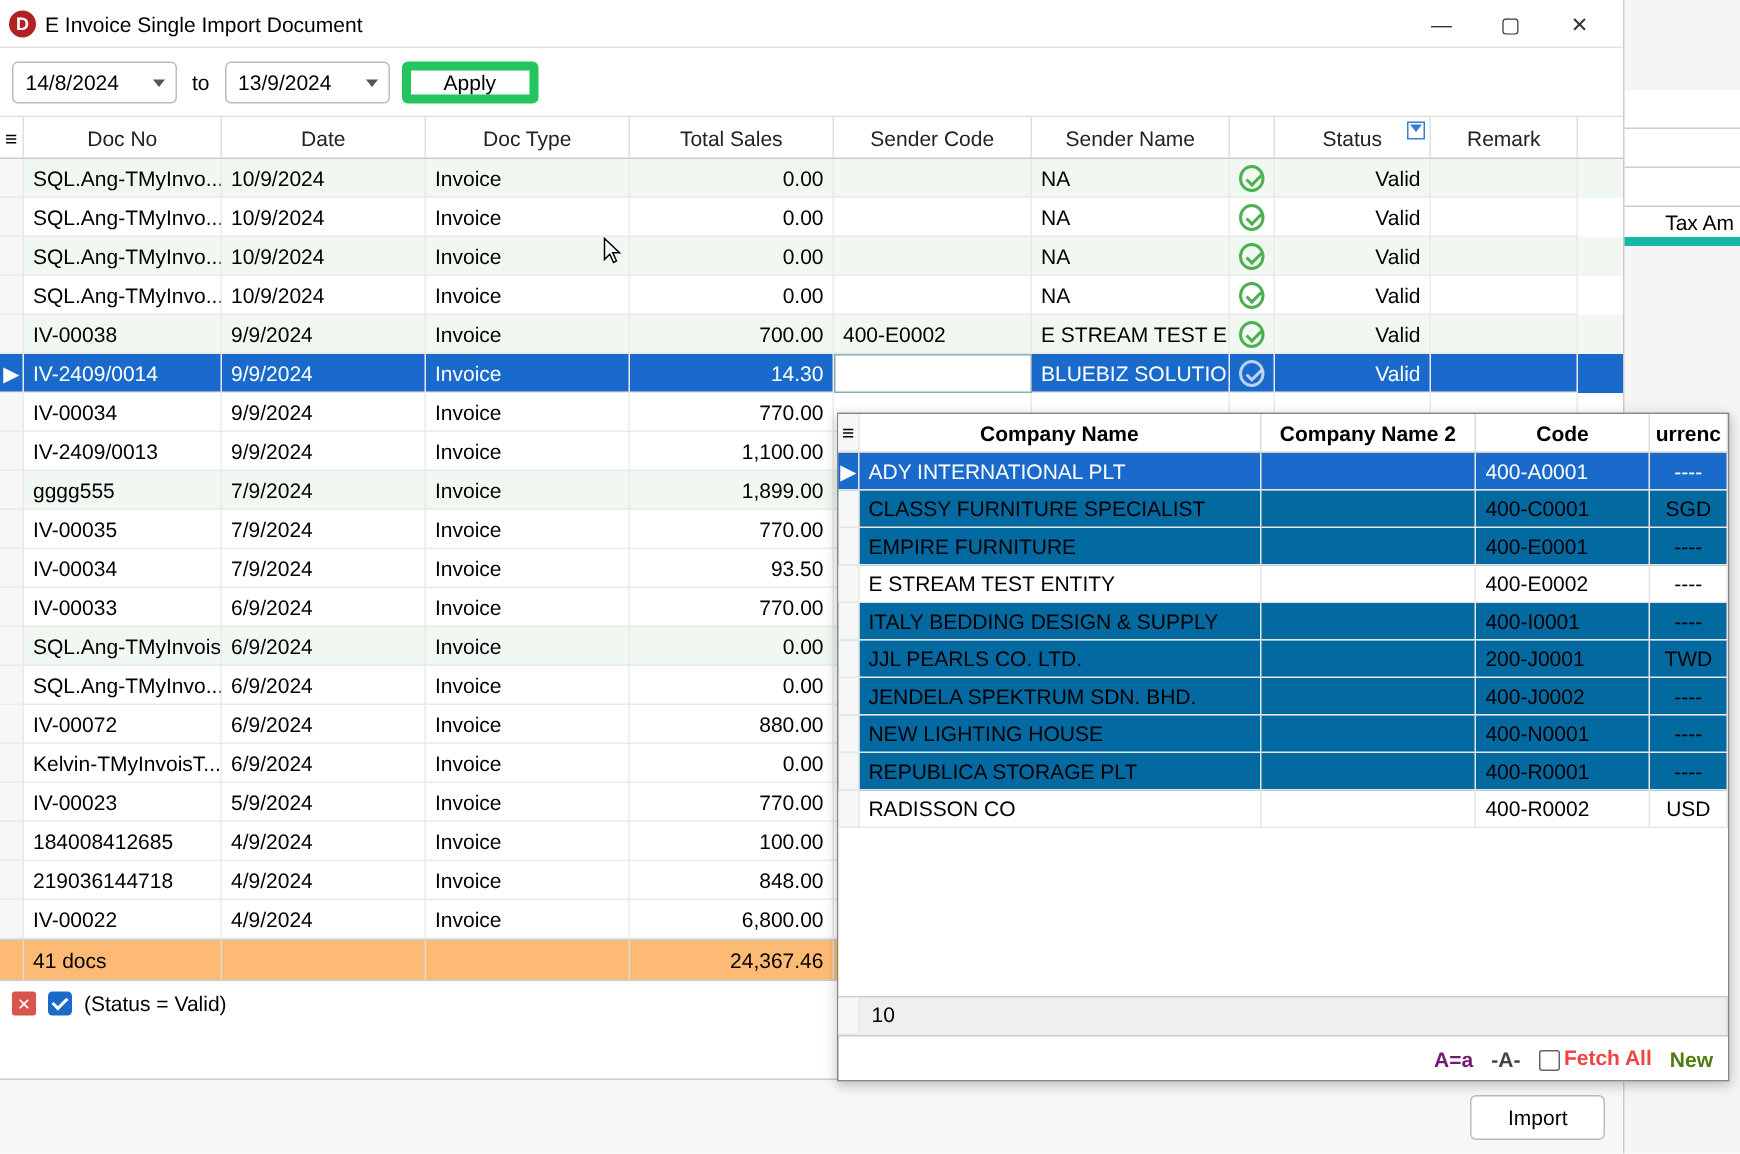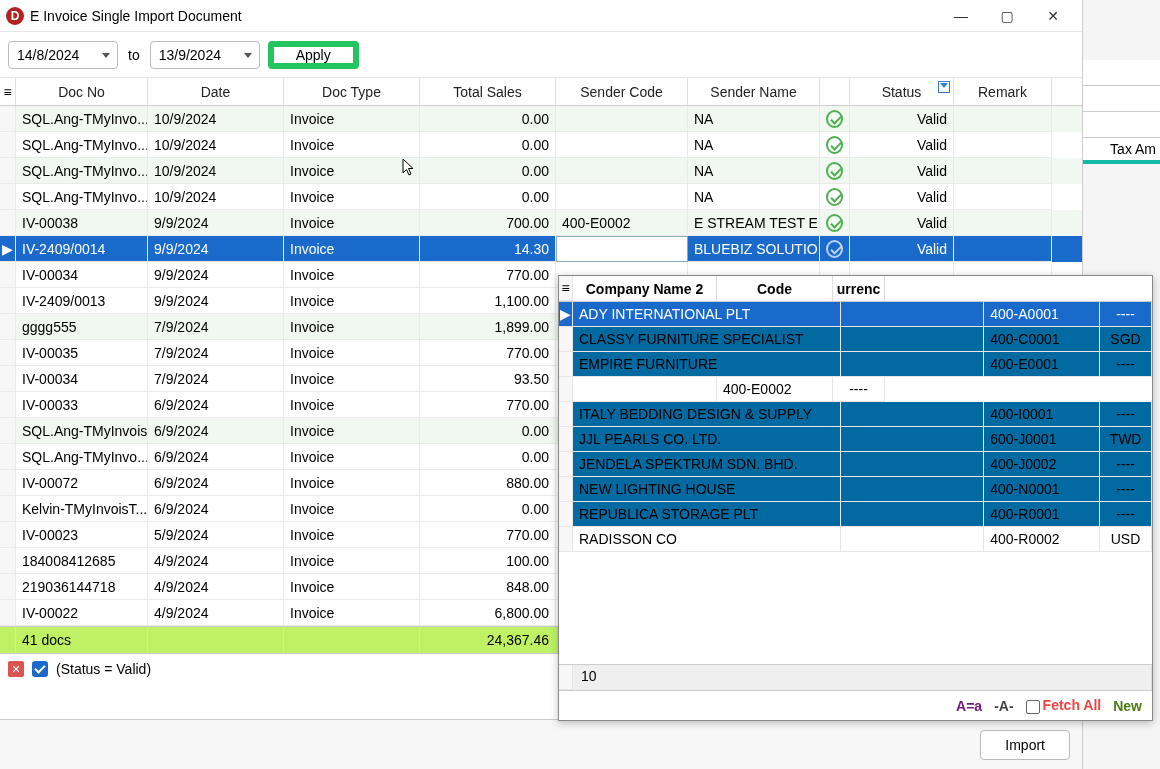--- a/index.html
+++ b/index.html
@@ -168,21 +168,21 @@
     content:"";
     position:absolute;
     right:6px; top:50%;
     transform:translateY(-2px);
     border-left:4px solid transparent;
     border-right:4px solid transparent;
     border-top:5px solid #fff;
   }
   .footer-row {
     display:flex;
-    background:#bef264;
+    background:#fdba74;
     height:28px;
     border-top:1px solid #ccc;
     border-bottom:1px solid #ccc;
   }
   .fcell {
     border-right:1px solid #ddd;
     padding:4px 6px;
     display:flex; align-items:center;
     font-size:14px;
   }
@@ -221,21 +221,21 @@
   }
   
   .side-hint {
     position:absolute;
     right:0; top:60px;
     width:78px;
     background:#fff;
     border-left:1px solid #ccc;
   }
   .side-hint .tab { height:26px; border-bottom:1px solid #ccc;}
-  .side-hint .cell { height:26px; border-bottom:4px solid #14b8a6; display:flex; align-items:center; justify-content:flex-end; padding-right:4px;}
+  .side-hint .cell { height:26px; border-bottom:6px solid #14b8a6; display:flex; align-items:center; justify-content:flex-end; padding-right:4px;}
   
   .popup {
     position:absolute;
     left:558px; top:275px;
     width:595px;
     background:#fff;
     border:1px solid #888;
     box-shadow:0 2px 8px rgba(0,0,0,0.25);
     z-index:100;
   }
@@ -633,20 +633,21 @@
 <div class="side-hint">
   <div class="tab"></div>
   <div class="tab"></div>
   <div class="tab"></div>
   <div class="cell">Tax Am</div>
 </div>
 
 <div class="popup">
   <div class="popup-header">
     <div class="prow-sel">≡</div>
+    <div class="pcell-h pcol-name">Company Name</div>
     <div class="pcell-h pcol-name2">Company Name 2</div>
     <div class="pcell-h pcol-code">Code</div>
     <div class="pcell-h pcol-cur">urrenc</div>
   </div>
   <div class="popup-body" id="popup-body">
       <div class="prow sel">
         <div class="prow-sel">▶</div>
         <div class="pcell pcol-name">ADY INTERNATIONAL PLT</div>
         <div class="pcell pcol-name2"></div>
         <div class="pcell pcol-code">400-A0001</div>
@@ -661,36 +662,37 @@
       </div>
       <div class="prow alt">
         <div class="prow-sel"></div>
         <div class="pcell pcol-name">EMPIRE FURNITURE</div>
         <div class="pcell pcol-name2"></div>
         <div class="pcell pcol-code">400-E0001</div>
         <div class="pcell pcol-cur center">----</div>
       </div>
       <div class="prow">
         <div class="prow-sel"></div>
+        <div class="pcell pcol-name">E STREAM TEST ENTITY</div>
         <div class="pcell pcol-name2"></div>
         <div class="pcell pcol-code">400-E0002</div>
         <div class="pcell pcol-cur center">----</div>
       </div>
       <div class="prow alt">
         <div class="prow-sel"></div>
         <div class="pcell pcol-name">ITALY BEDDING DESIGN &amp; SUPPLY</div>
         <div class="pcell pcol-name2"></div>
         <div class="pcell pcol-code">400-I0001</div>
         <div class="pcell pcol-cur center">----</div>
       </div>
       <div class="prow alt">
         <div class="prow-sel"></div>
         <div class="pcell pcol-name">JJL PEARLS CO. LTD.</div>
         <div class="pcell pcol-name2"></div>
-        <div class="pcell pcol-code">600-J0001</div>
+        <div class="pcell pcol-code">200-J0001</div>
         <div class="pcell pcol-cur center">TWD</div>
       </div>
       <div class="prow alt">
         <div class="prow-sel"></div>
         <div class="pcell pcol-name">JENDELA SPEKTRUM SDN. BHD.</div>
         <div class="pcell pcol-name2"></div>
         <div class="pcell pcol-code">400-J0002</div>
         <div class="pcell pcol-cur center">----</div>
       </div>
       <div class="prow alt">

